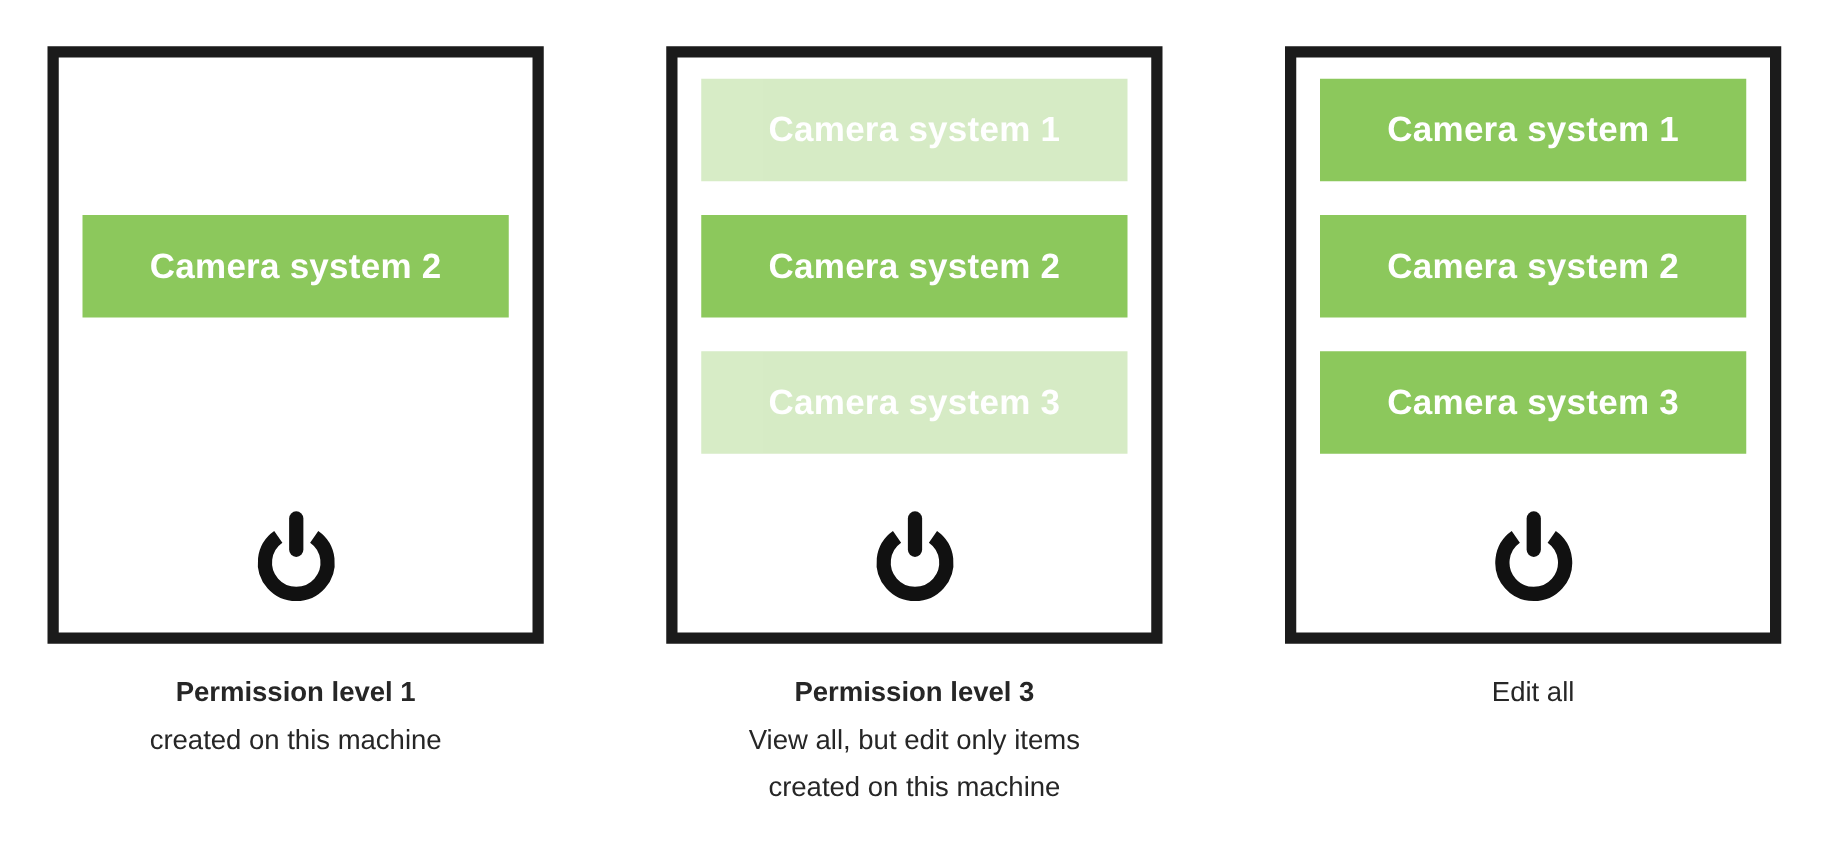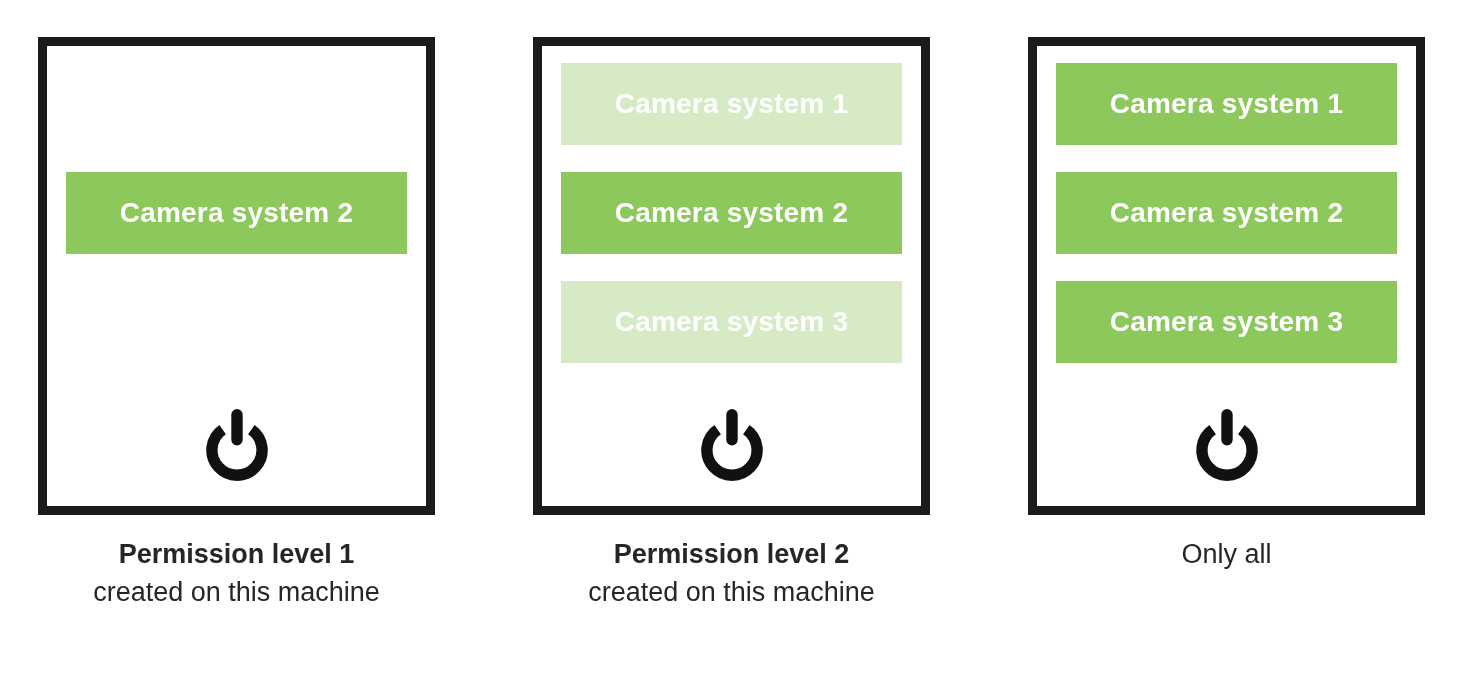--- a/index.html
+++ b/index.html
@@ -49,21 +49,21 @@
     bottom: 22px;
     transform: translateX(-50%);
     width: 76px; height: 80px;
     line-height: 0;
   }
 
   .caption {
     margin-top: 20px;
     text-align: center;
     color: #262626;
-    font-size: 27px;
+    font-size: 22px;
     line-height: 38px;
   }
   .caption-title { font-weight: bold; }
 </style>
 </head>
 <body>
 
 <div class="canvas">
   <div class="columns">
 
@@ -93,38 +93,39 @@
           <div class="bar" data-state="faded">Camera system 3</div>
         </div>
         <div class="power">
           <svg width="76" height="80" viewBox="0 0 100 100" aria-hidden="true">
             <path d="M 31.1 31 A 33 33 0 1 0 68.9 31" fill="none" stroke="#111111" stroke-width="15"></path>
             <rect x="42.5" y="4" width="15" height="48" rx="7.5" fill="#111111"></rect>
           </svg>
         </div>
       </div>
       <div class="caption">
-        <div class="caption-title">Permission level 2</div>
+        <div class="caption-title">Permission level 3</div>
+        <div class="caption-line">View all, but edit only items</div>
         <div class="caption-line">created on this machine</div>
       </div>
     </div>
 
     <div class="column">
       <div class="panel">
         <div class="bars">
           <div class="bar" data-state="solid">Camera system 1</div>
           <div class="bar" data-state="solid">Camera system 2</div>
           <div class="bar" data-state="solid">Camera system 3</div>
         </div>
         <div class="power">
           <svg width="76" height="80" viewBox="0 0 100 100" aria-hidden="true">
             <path d="M 31.1 31 A 33 33 0 1 0 68.9 31" fill="none" stroke="#111111" stroke-width="15"></path>
             <rect x="42.5" y="4" width="15" height="48" rx="7.5" fill="#111111"></rect>
           </svg>
         </div>
       </div>
       <div class="caption">
-        <div class="caption-line">Only all</div>
+        <div class="caption-line">Edit all</div>
       </div>
     </div>
 
   </div>
 </div>
 
 </body></html>

